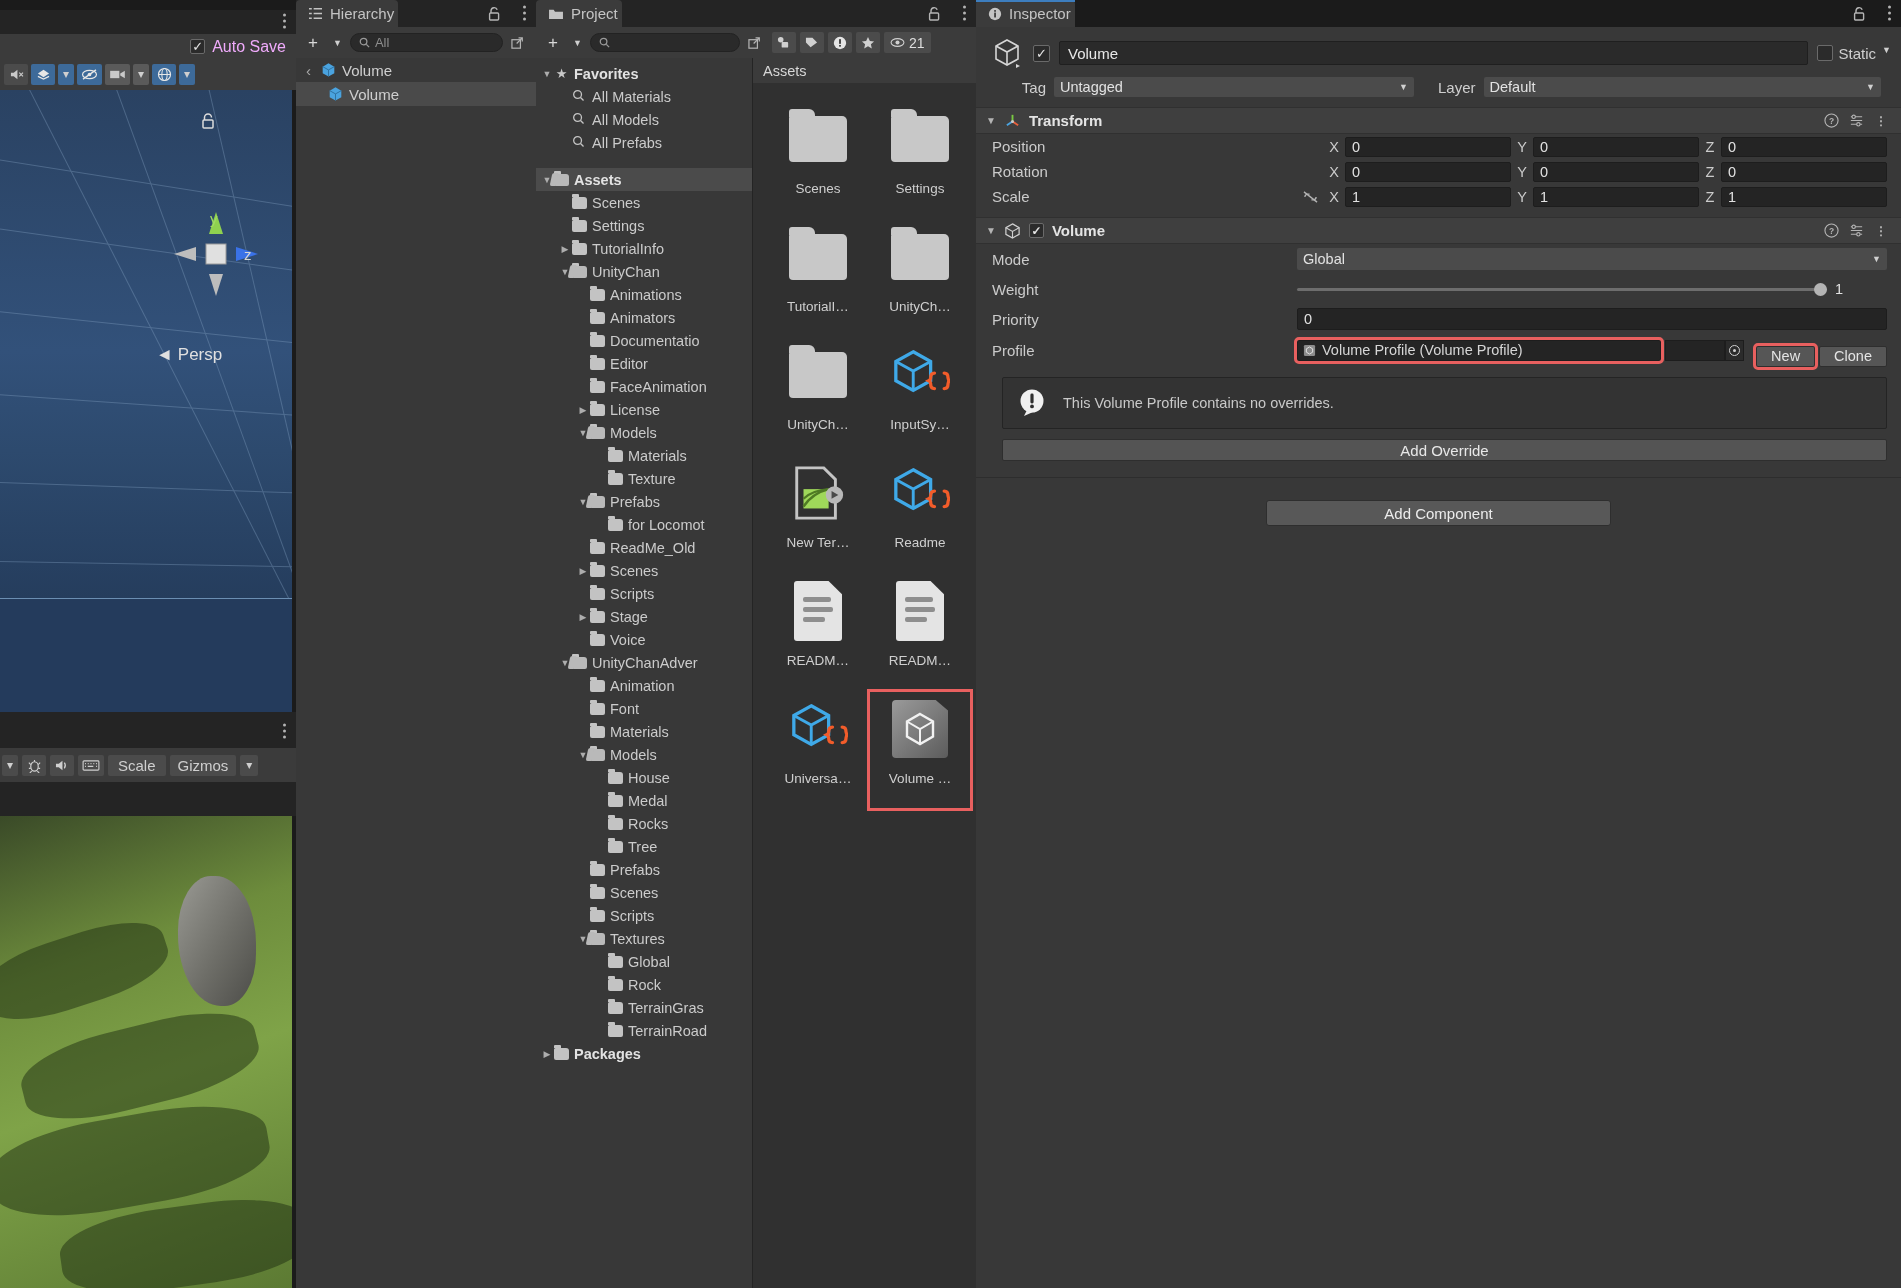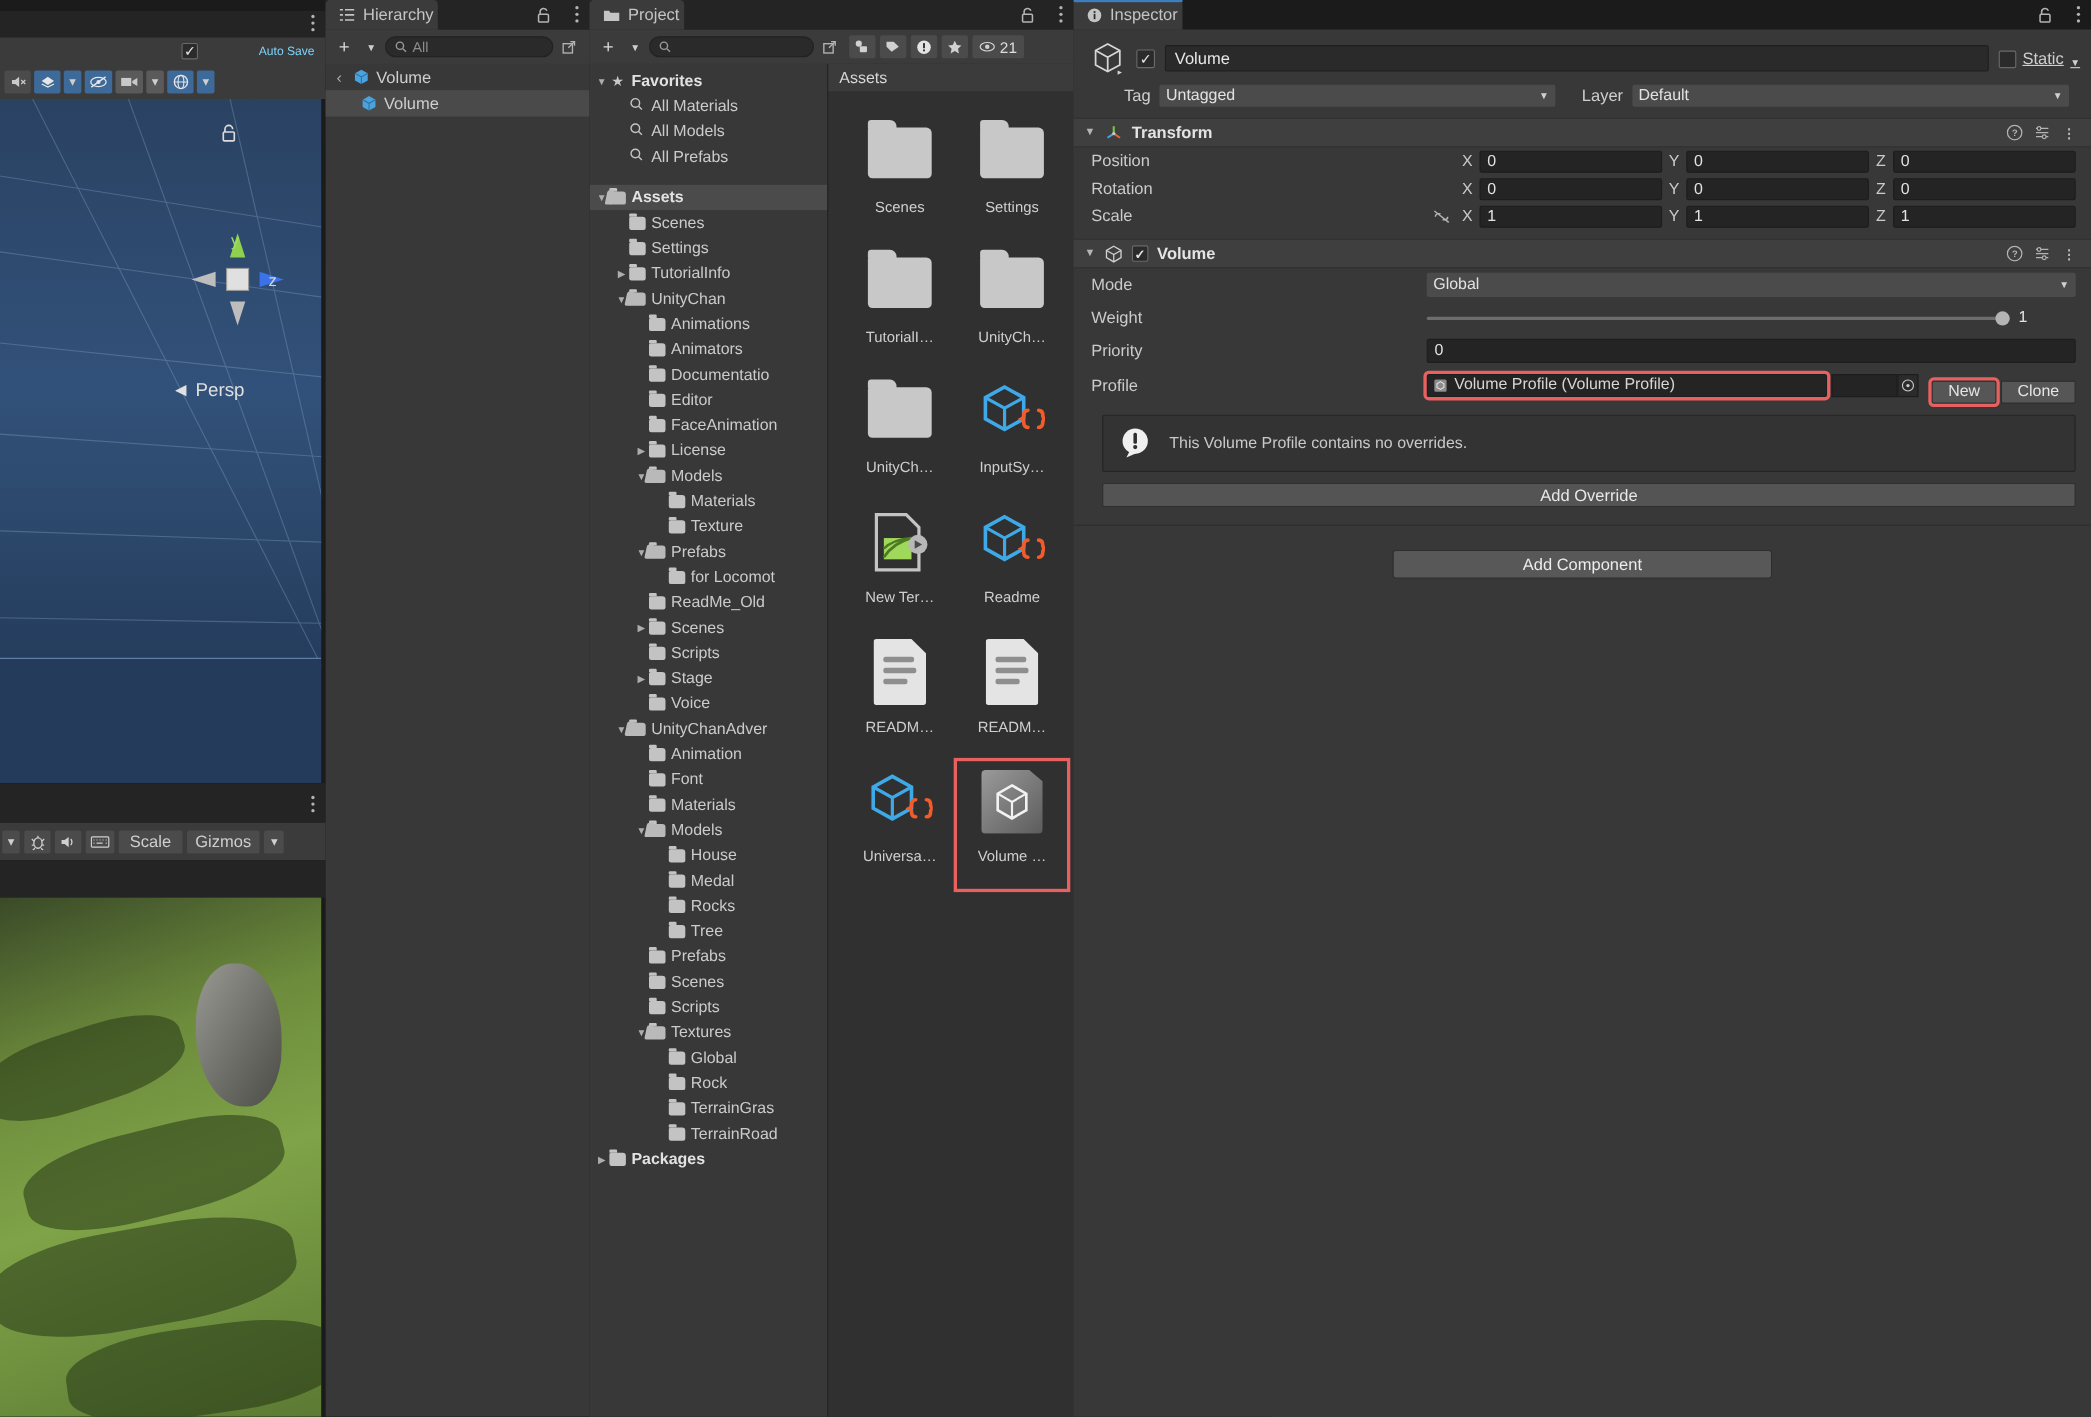--- a/index.html
+++ b/index.html
@@ -143,21 +143,21 @@
   .go-icon { width: 34px; height: 34px; flex: none; position: relative; }
   .chk {
     width: 17px; height: 17px; background: #2b2b2b; border: 1px solid #6a6a6a;
     border-radius: 2px; display: flex; align-items: center; justify-content: center;
     color: #e4e4e4; font-size: 13px; flex: none;
   }
   .nameinput {
     flex: 1; height: 24px; background: #2a2a2a; border: 1px solid #1f1f1f; border-radius: 2px;
     color: #e8e8e8; font-size: 15px; display: flex; align-items: center; padding-left: 8px;
   }
-  .staticbox { display: flex; align-items: flex-end; gap: 6px; font-size: 15px; color: #cfcfcf; text-decoration: underline; }
+  .staticbox { display: flex; align-items: flex-start; gap: 6px; font-size: 15px; color: #cfcfcf; }
   .statictick { width: 16px; height: 16px; background: #2b2b2b; border: 1px solid #6a6a6a; border-radius: 2px; }
 
   .tagrow { display: flex; align-items: center; gap: 8px; padding: 7px 10px 10px 14px; font-size: 15px; color: #cfcfcf; }
   .dropdown {
     height: 20px; background: #4b4b4b; border-radius: 2px; color: #e2e2e2;
     font-size: 14.5px; display: flex; align-items: center; padding: 0 6px; position: relative;
   }
   .dropdown .caret { position: absolute; right: 6px; font-size: 9px; color: #d0d0d0; }
 
   .comp-header {
@@ -233,21 +233,21 @@
   <div class="panel" id="scene-view">
     <div style="position:absolute;left:0;top:10px;width:296px;height:24px;background:#242424;">
       <div class="kebab">
           <i></i>
           <i></i>
           <i></i>
         </div>
     </div>
     <div style="position:absolute;left:0;top:34px;width:296px;height:25px;background:#3b3b3b;display:flex;align-items:center;justify-content:flex-end;padding-right:10px;gap:7px;">
       <div class="chk" style="width:15px;height:15px;">✓</div>
-      <span style="font-size:11px;color:#7dd3fc;margin-left:48px;">Auto Save</span>
+      <span style="font-size:16px;color:#f0abfc;">Auto Save</span>
     </div>
 
     <div class="scene-toolbar">
       <div class="ibtn">
         <svg width="15" height="13" viewBox="0 0 16 14">
             <path d="M2 5h3l4-3v10L5 9H2z" fill="#c9c9c9"></path>
             <path d="M11 5l4 4M15 5l-4 4" stroke="#c9c9c9" stroke-width="1.3"></path>
           </svg>
       </div>
       <div class="ibtn sel">

